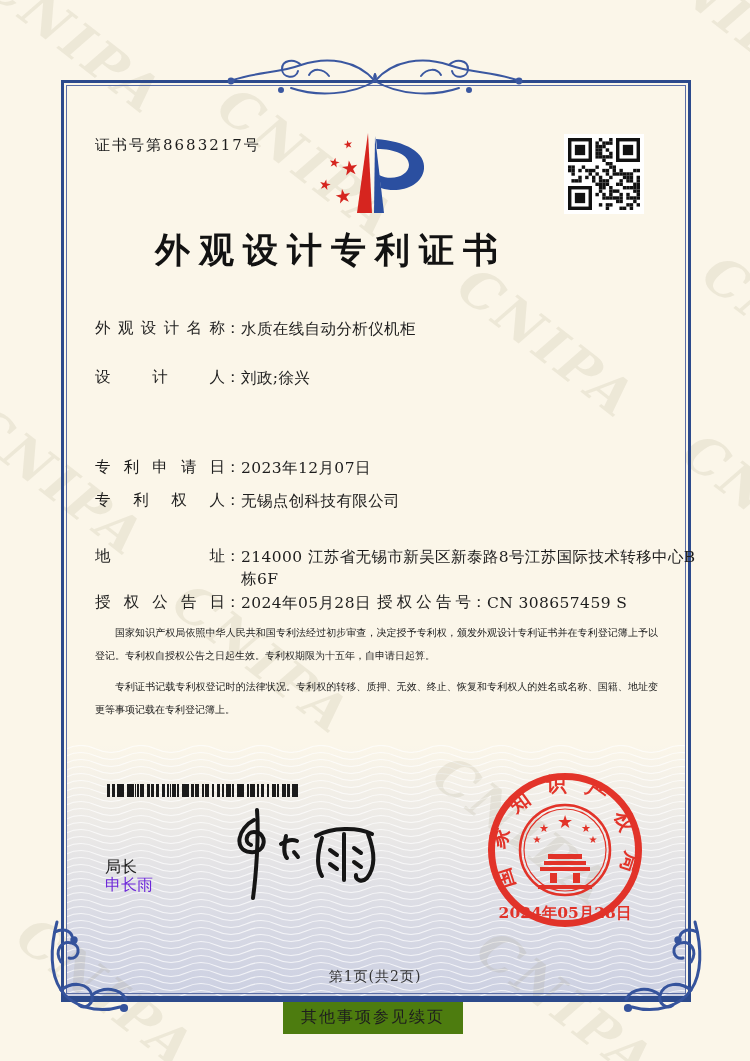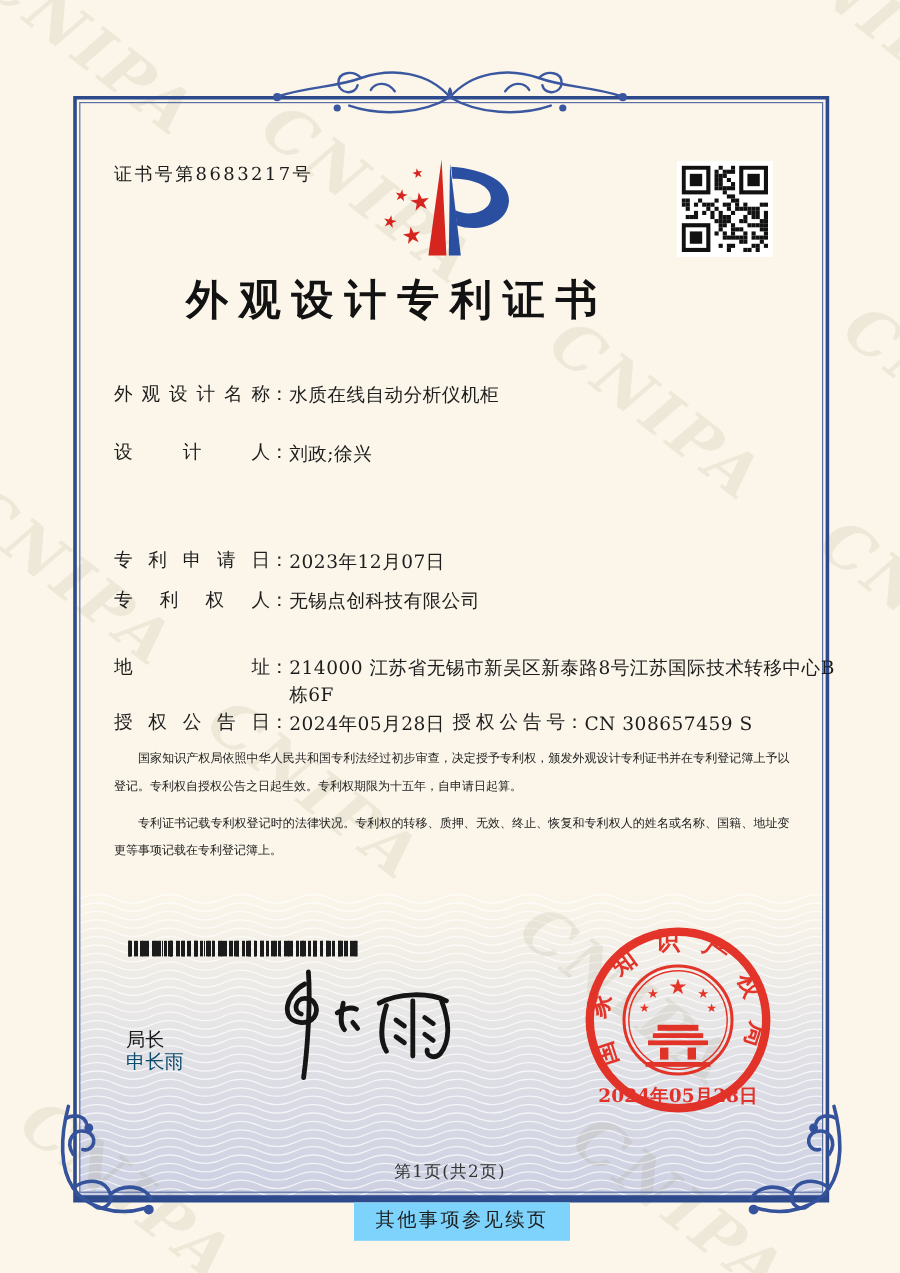--- a/index.html
+++ b/index.html
@@ -43,26 +43,26 @@
   .paras p{margin:0 0 8px 0;text-indent:2em;}
   
   .barcode{position:absolute;left:107px;top:784px;width:191px;height:13px;z-index:4;
       background-image:
         repeating-linear-gradient(90deg,#1b1b1b 0 2px,rgba(0,0,0,0) 2px 5px),
         repeating-linear-gradient(90deg,#1b1b1b 0 1px,rgba(0,0,0,0) 1px 7px),
         repeating-linear-gradient(90deg,#1b1b1b 0 3px,rgba(0,0,0,0) 3px 11px);}
   .director-title{position:absolute;left:105px;top:845px;z-index:4;font-size:16px;
       font-family:"DejaVu Sans","Liberation Sans",sans-serif;color:#1a1a1a;margin-top:12px;}
   .director-name{position:absolute;left:105px;top:875px;z-index:4;font-size:16px;
-      font-family:"DejaVu Sans","Liberation Sans",sans-serif;color:#0c4a6e;}
+      font-family:"DejaVu Sans","Liberation Sans",sans-serif;color:#6d28d9;}
   .signature{position:absolute;left:220px;top:806px;z-index:5;}
   .seal{position:absolute;left:480px;top:766px;z-index:5;}
   .page-info{position:absolute;left:0;top:968px;width:750px;text-align:center;z-index:4;
       font-size:14px;letter-spacing:1px;color:#333;}
-  .note-box{position:absolute;left:295px;top:1002px;width:180px;z-index:6;background:#7dd3fc;
+  .note-box{position:absolute;left:283px;top:1002px;width:180px;z-index:6;background:#4d7c0f;
       padding:5px 0 6px 0;text-align:center;font-size:16px;letter-spacing:2px;color:#1e1e1e;}
 </style>
 </head>
 <body>
 
 <div class="page">
 
   <span class="wm" style="left:-30px;top:8px">CNIPA</span>
   <span class="wm" style="left:625px;top:-18px">CNIPA</span>
   <span class="wm" style="left:203px;top:132px">CNIPA</span>

